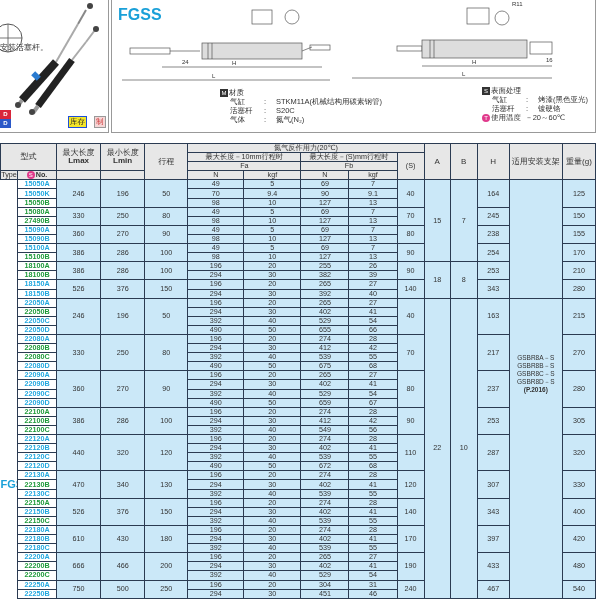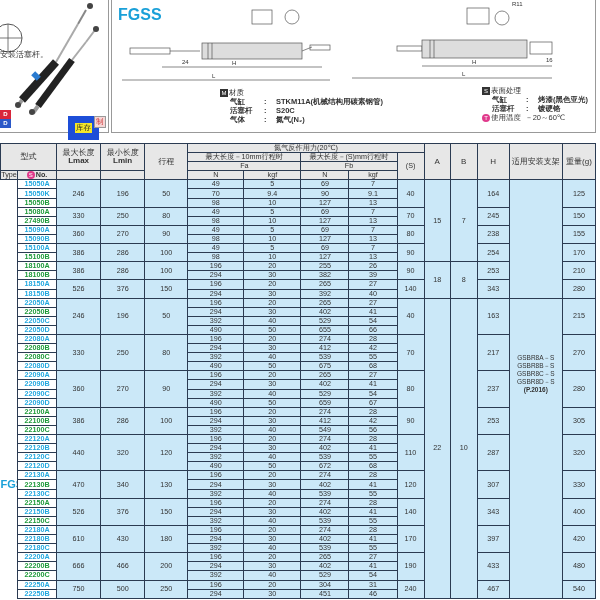--- a/index.html
+++ b/index.html
@@ -4,29 +4,29 @@
 <style>
 *{box-sizing:border-box;margin:0;padding:0;}
 body{width:600px;height:600px;overflow:hidden;background:#fff;font-family:"Liberation Sans","DejaVu Sans",sans-serif;position:relative;color:#222;}
 #top{position:absolute;left:0;top:0;width:600px;height:134px;}
 #leftpanel{position:absolute;left:0;top:0;width:109px;height:133px;border-right:1px solid #999;border-bottom:1px solid #999;background:#fff;}
 #rightpanel{position:absolute;left:111px;top:0;width:485px;height:133px;border:1px solid #999;border-top:none;}
 .series{position:absolute;left:6px;top:6px;font-size:16px;font-weight:bold;color:#1aa0d8;}
 .rangeA{position:absolute;left:6px;top:24px;font-size:11px;font-weight:bold;color:#222;}
 .rangeB{position:absolute;left:246px;top:24px;font-size:11px;font-weight:bold;color:#222;}
 .spec{position:absolute;font-size:7.5px;color:#333;line-height:9px;}
-.spec .row{display:flex;font-weight:bold;}
+.spec .row{display:flex;}
 .spec .k{width:34px;}
 .spec .c{width:12px;}
 .badge{display:inline-block;background:#333;color:#fff;font-size:6px;width:8px;height:8px;text-align:center;line-height:8px;margin-right:1px;}
 .pinkdot{display:inline-block;background:#e03a8c;color:#fff;border-radius:50%;width:8px;height:8px;font-size:6px;text-align:center;line-height:8px;margin-right:1px;}
-.stock{position:absolute;left:68px;top:116px;font-size:7.5px;background:#f4e62a;border:7px solid #1d4ed8;padding:0 1px;}
+.stock{position:absolute;left:68px;top:116px;font-size:7.5px;background:#f4e62a;border:1px solid #1d4ed8;padding:0 1px;}
 .made{position:absolute;left:94px;top:116px;font-size:7.5px;background:#f6d6d6;color:#c33;border:1px solid #999;padding:0 1px;}
 .iconbox{position:absolute;left:0;width:11px;height:9px;font-size:6px;color:#fff;font-weight:bold;text-align:center;line-height:9px;}
-.mounttxt{position:absolute;left:0;top:49px;font-size:8px;color:#333;}
+.mounttxt{position:absolute;left:0;top:42px;font-size:8px;color:#333;}
 #tbl{position:absolute;left:0;top:143px;width:596px;}
 table{border-collapse:collapse;table-layout:fixed;width:596px;font-size:7.2px;}
 td,th{border:1px solid #2b3b52;text-align:center;padding:0;height:9.1px;line-height:8px;overflow:hidden;white-space:nowrap;font-weight:normal;}
 thead th{background:#e7e7e7;color:#333;}
 thead th.big{font-size:8px;}
 tbody td{background:#cbe8f8;color:#333;}
 tbody td.no{background:#fff;font-weight:bold;font-size:7.2px;}
 tbody td.pre{background:#fff;border:none;color:#1aa0d8;font-weight:bold;font-size:11px;}
 .cy{color:#22a8df;}
 .gr{color:#1e9a3a;}

